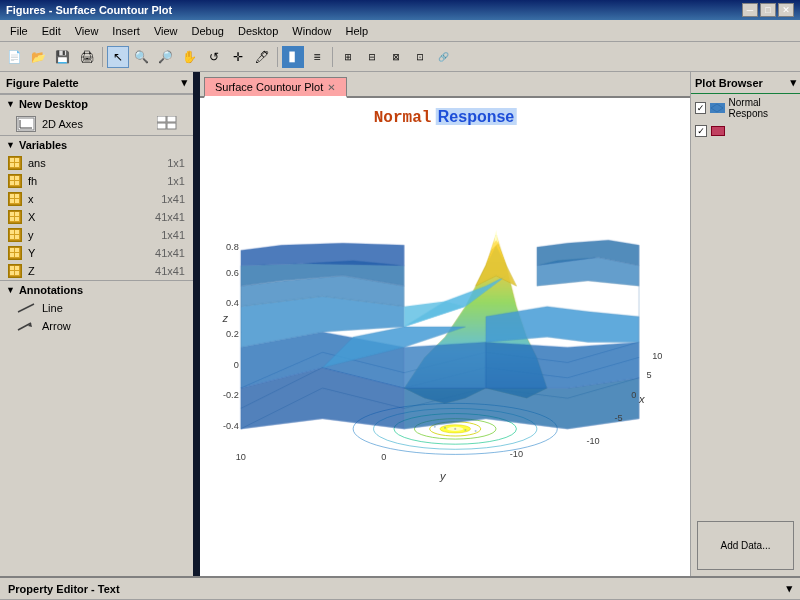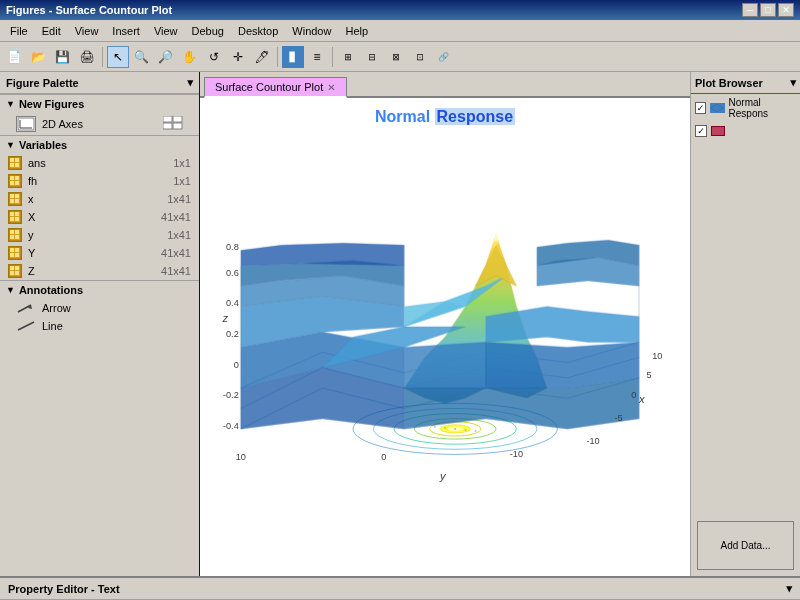--- a/index.html
+++ b/index.html
@@ -65,21 +65,21 @@
     
     .main-layout {
       display: flex;
       height: calc(600px - 22px - 22px - 30px - 22px);
     }
 
     
     .left-panel {
       width: 200px;
       background: #d4d0c8;
-      border-right: 1px solid #0f172a;
+      border-right: 7px solid #0f172a;
       display: flex;
       flex-direction: column;
     }
     .panel-header {
       background: #d4d0c8;
       padding: 3px 6px;
       font-size: 11px;
       font-weight: bold;
       border-bottom: 1px solid #a0a0a0;
       display: flex;
@@ -164,21 +164,21 @@
       cursor: pointer;
       font-size: 11px;
       display: flex;
       align-items: center;
       gap: 4px;
       margin-right: 2px;
       position: relative;
       bottom: -2px;
     }
     .tab.active {
-      background: #f0abfc;
+      background: #fca5a5;
       border-bottom: 2px solid white;
       z-index: 1;
     }
     .tab-close { font-size: 10px; cursor: pointer; color: #606060; }
     .plot-area {
       flex: 1;
       background: white;
       position: relative;
       overflow: hidden;
     }
@@ -242,21 +242,21 @@
       height: 22px;
     }
     .plot-title {
       position: absolute;
       top: 10px;
       left: 50%;
       transform: translateX(-50%);
       font-size: 16px;
       font-weight: bold;
     }
-    .title-normal { color: #3b82f6; }
+    .title-normal { color: #c2410c; font-family: Liberation Mono, monospace; }
     .title-response {
       color: #1d4ed8;
       background: #c0d8f8;
       padding: 0 2px;
     }
 
     
     .panel-scroll::-webkit-scrollbar { width: 12px; }
     .panel-scroll::-webkit-scrollbar-track { background: #d4d0c8; }
     .panel-scroll::-webkit-scrollbar-thumb { background: #a0a0a0; border: 1px solid #808080; }
@@ -315,21 +315,21 @@
 
   <div class="left-panel">
     <div class="panel-header">
       <span>Figure Palette</span>
       <span>▾</span>
     </div>
     <div class="panel-scroll">
 
       <div class="section-header">
         <span class="section-arrow">▼</span>
-        <span>New Figures</span>
+        <span>New Desktop</span>
       </div>
       <div class="palette-item">
         <div class="palette-icon">
           <svg width="18" height="14">
               <rect x="1" y="1" width="16" height="12" fill="white" stroke="#808080" stroke-width="1"></rect>
               <line x1="3" y1="11" x2="3" y2="3" stroke="#404040" stroke-width="1"></line>
               <line x1="3" y1="11" x2="15" y2="11" stroke="#404040" stroke-width="1"></line>
             </svg>
         </div>
         <span>2D Axes</span>
@@ -440,30 +440,30 @@
       <span class="var-size">41x41</span>
     </div>
         </div>
 
       <div class="section-header">
         <span class="section-arrow">▼</span>
         <span>Annotations</span>
       </div>
       <div class="palette-item">
         <svg width="20" height="12">
+            <line x1="2" y1="10" x2="18" y2="2" stroke="#404040" stroke-width="1.5"></line>
+          </svg>
+        <span>Line</span>
+      </div>
+      <div class="palette-item">
+        <svg width="20" height="12">
             <line x1="2" y1="10" x2="15" y2="3" stroke="#404040" stroke-width="1.5"></line>
             <polygon points="15,3 12,6 16,7" fill="#404040"></polygon>
           </svg>
         <span>Arrow</span>
-      </div>
-      <div class="palette-item">
-        <svg width="20" height="12">
-            <line x1="2" y1="10" x2="18" y2="2" stroke="#404040" stroke-width="1.5"></line>
-          </svg>
-        <span>Line</span>
       </div>
     </div>
   </div>
 
   <div class="center-area">
     <div class="tab-bar">
       <div class="tab active">
         <span>Surface Countour Plot</span>
         <span class="tab-close">✕</span>
       </div>

